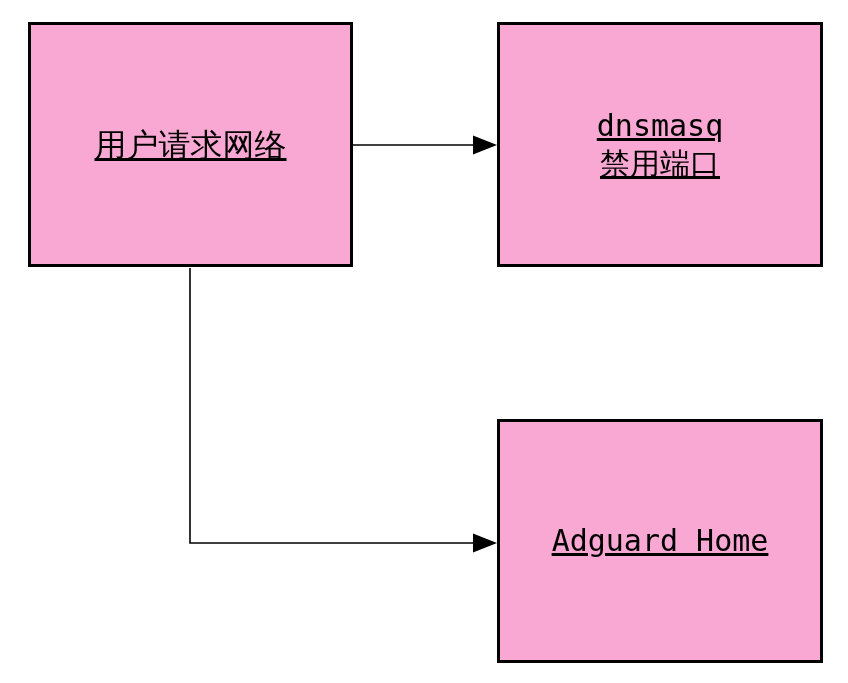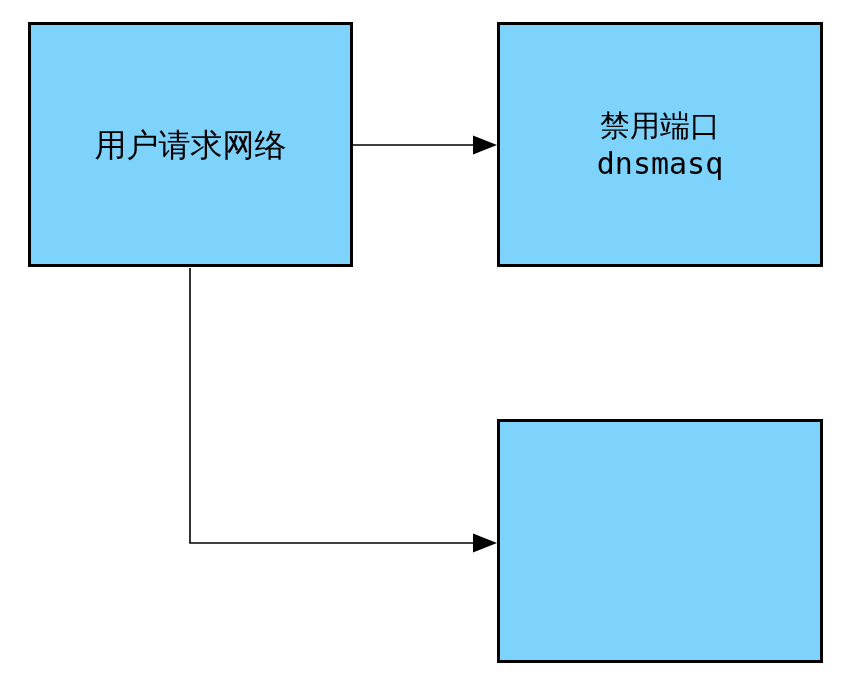--- a/index.html
+++ b/index.html
@@ -21,26 +21,27 @@
     left: 0;
     top: 0;
     width: 848px;
     height: 683px;
     pointer-events: none;
   }
   .node {
     position: absolute;
     box-sizing: border-box;
     border: 3px solid #000000;
-    background: #7dd3fc;
+    background: #f9a8d4;
     display: flex;
     flex-direction: column;
     align-items: center;
     justify-content: center;
     text-align: left;
+    text-decoration: underline;
   }
   .node-user {
     left: 28px;
     top: 22px;
     width: 325px;
     height: 245px;
     font-size: 32px;
   }
   .node-dnsmasq {
     left: 497px;
@@ -75,20 +76,21 @@
       <polyline points="190,268 190,543 476,543" fill="none" stroke-width="1.6" stroke="#000000"></polyline>
       <polygon points="473,533.5 497,543 473,552.5" fill="#000000"></polygon>
     </g>
   </svg>
 
   <div class="node node-user">
     <div class="node-line">用户请求网络</div>
   </div>
 
   <div class="node node-dnsmasq">
+    <div class="node-line">dnsmasq</div>
     <div class="node-line">禁用端口</div>
-    <div class="node-line">dnsmasq</div>
   </div>
 
   <div class="node node-adguard">
+    <div class="node-line">Adguard Home</div>
   </div>
 
 </div>
 
 </body></html>

